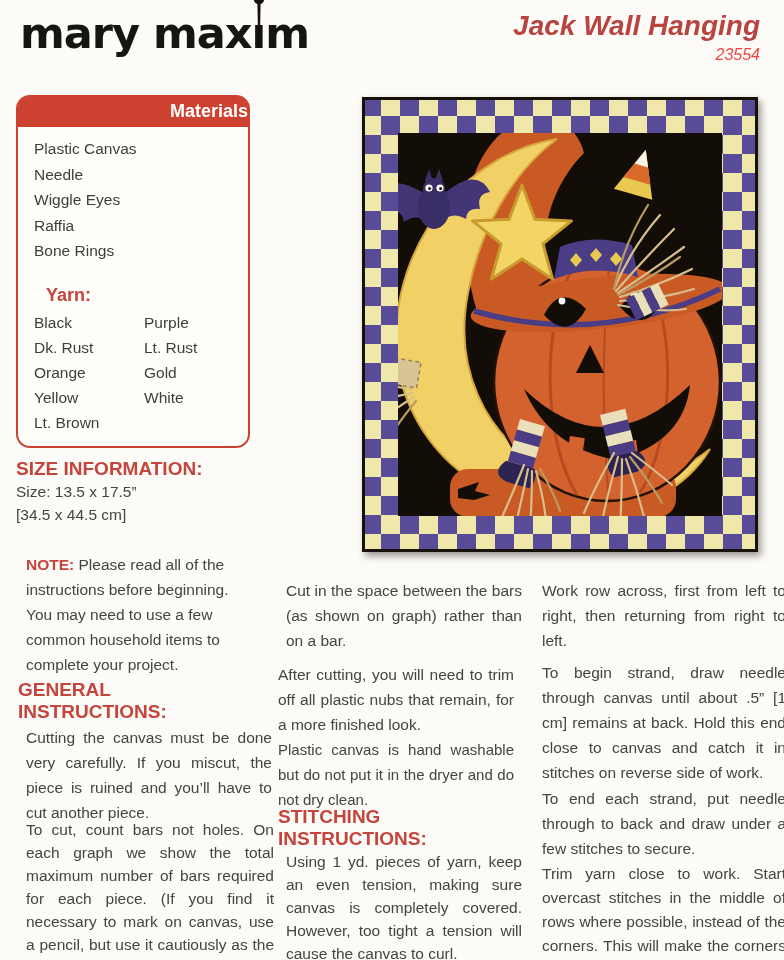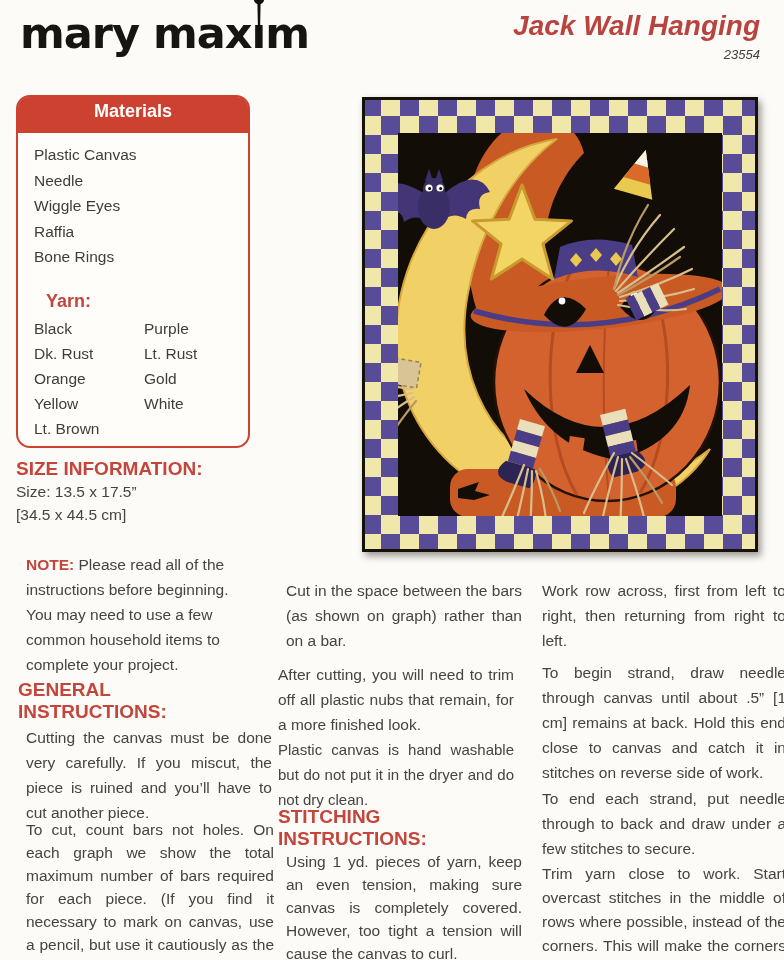--- a/index.html
+++ b/index.html
@@ -6,27 +6,27 @@
   body{width:784px;height:960px;background:#e9e7e2;font-family:"Liberation Sans","DejaVu Sans",sans-serif;}
   .sheet{position:relative;width:784px;height:960px;background:#fcfbf7;overflow:hidden;}
 
   
   .logo{position:absolute;left:20px;top:8px;font-family:"DejaVu Sans","Liberation Sans",sans-serif;
         font-weight:bold;font-size:43px;letter-spacing:-1px;color:#171511;white-space:nowrap;}
   .iwrap{position:relative;display:inline-block;}
   .iwrap svg{position:absolute;left:1px;top:-15px;}
   .title-block{position:absolute;right:24px;top:10px;text-align:right;font-style:italic;}
   .pattern-title{font-size:28px;font-weight:bold;color:#b8433f;line-height:32px;}
-  .pattern-number{font-size:13px;color:#404040;line-height:24px;margin-top:1px;}
+  .pattern-number{font-size:16px;color:#ef4444;line-height:24px;margin-top:1px;}
 
   
   .materials{position:absolute;left:16px;top:95px;width:234px;height:353px;background:#fefdfa;
              border:2px solid #cd4130;border-radius:14px;box-sizing:border-box;}
-  .mat-head{background:#cd4130;color:#fff;font-weight:bold;font-size:18px;text-align:center;
-            padding:4px 0 11px;border-radius:11px 11px 0 0;}
+  .mat-head{background:#cd4130;color:#fff;font-weight:bold;font-size:18px;text-align:right;
+            padding:4px 0 5px;border-radius:11px 11px 0 0;}
   .mat-list{list-style:none;margin:9px 0 0;padding:0 0 0 16px;}
   .mat-list li{font-size:15.5px;color:#3f3e3a;line-height:25.5px;}
   .yarn-heading{margin:21px 0 4px;padding-left:28px;font-size:18px;font-weight:bold;color:#c4453b;}
   .yarn-grid{display:grid;grid-template-columns:110px 1fr;padding-left:16px;}
   .yarn-grid span{font-size:15.5px;color:#3f3e3a;line-height:25px;}
 
   
   .size-block{position:absolute;left:16px;top:458px;}
   .red-head{font-size:19px;font-weight:bold;color:#c4453b;line-height:22px;}
   .size-line{font-size:15.5px;color:#45443f;line-height:23px;}

